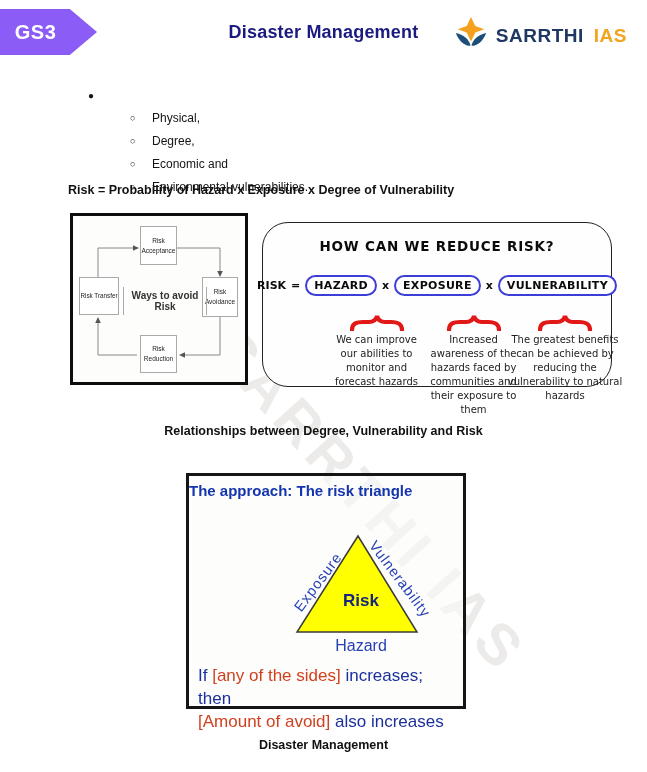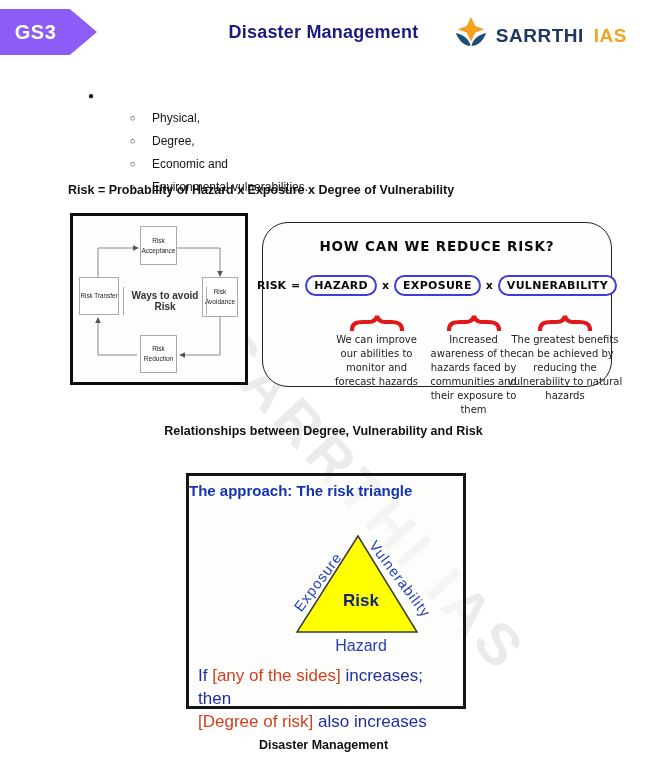--- a/index.html
+++ b/index.html
@@ -207,19 +207,19 @@
     <div class="tri-title">The approach: The risk triangle</div>
     <svg class="tri-svg" width="274" height="230" viewBox="0 0 274 230">
       <polygon points="169,60 108,156 228,156" fill="#ffff00" stroke="#3a3a3a" stroke-width="1.5"></polygon>
     </svg>
     <div class="tri-risk">Risk</div>
     <div class="tri-side tri-exposure">Exposure</div>
     <div class="tri-side tri-vulner">Vulnerability</div>
     <div class="tri-hazard">Hazard</div>
     <div class="tri-conclusion">
       <div><span>If </span><span class="red">[any of the sides]</span><span> increases; then</span></div>
-      <div><span class="red">[Degree of risk]</span><span> also increases</span></div>
+      <div><span class="red">[Amount of avoid]</span><span> also increases</span></div>
     </div>
   </div>
 
   <div class="footer">Disaster Management</div>
 
 </div>
 
 </body></html>

